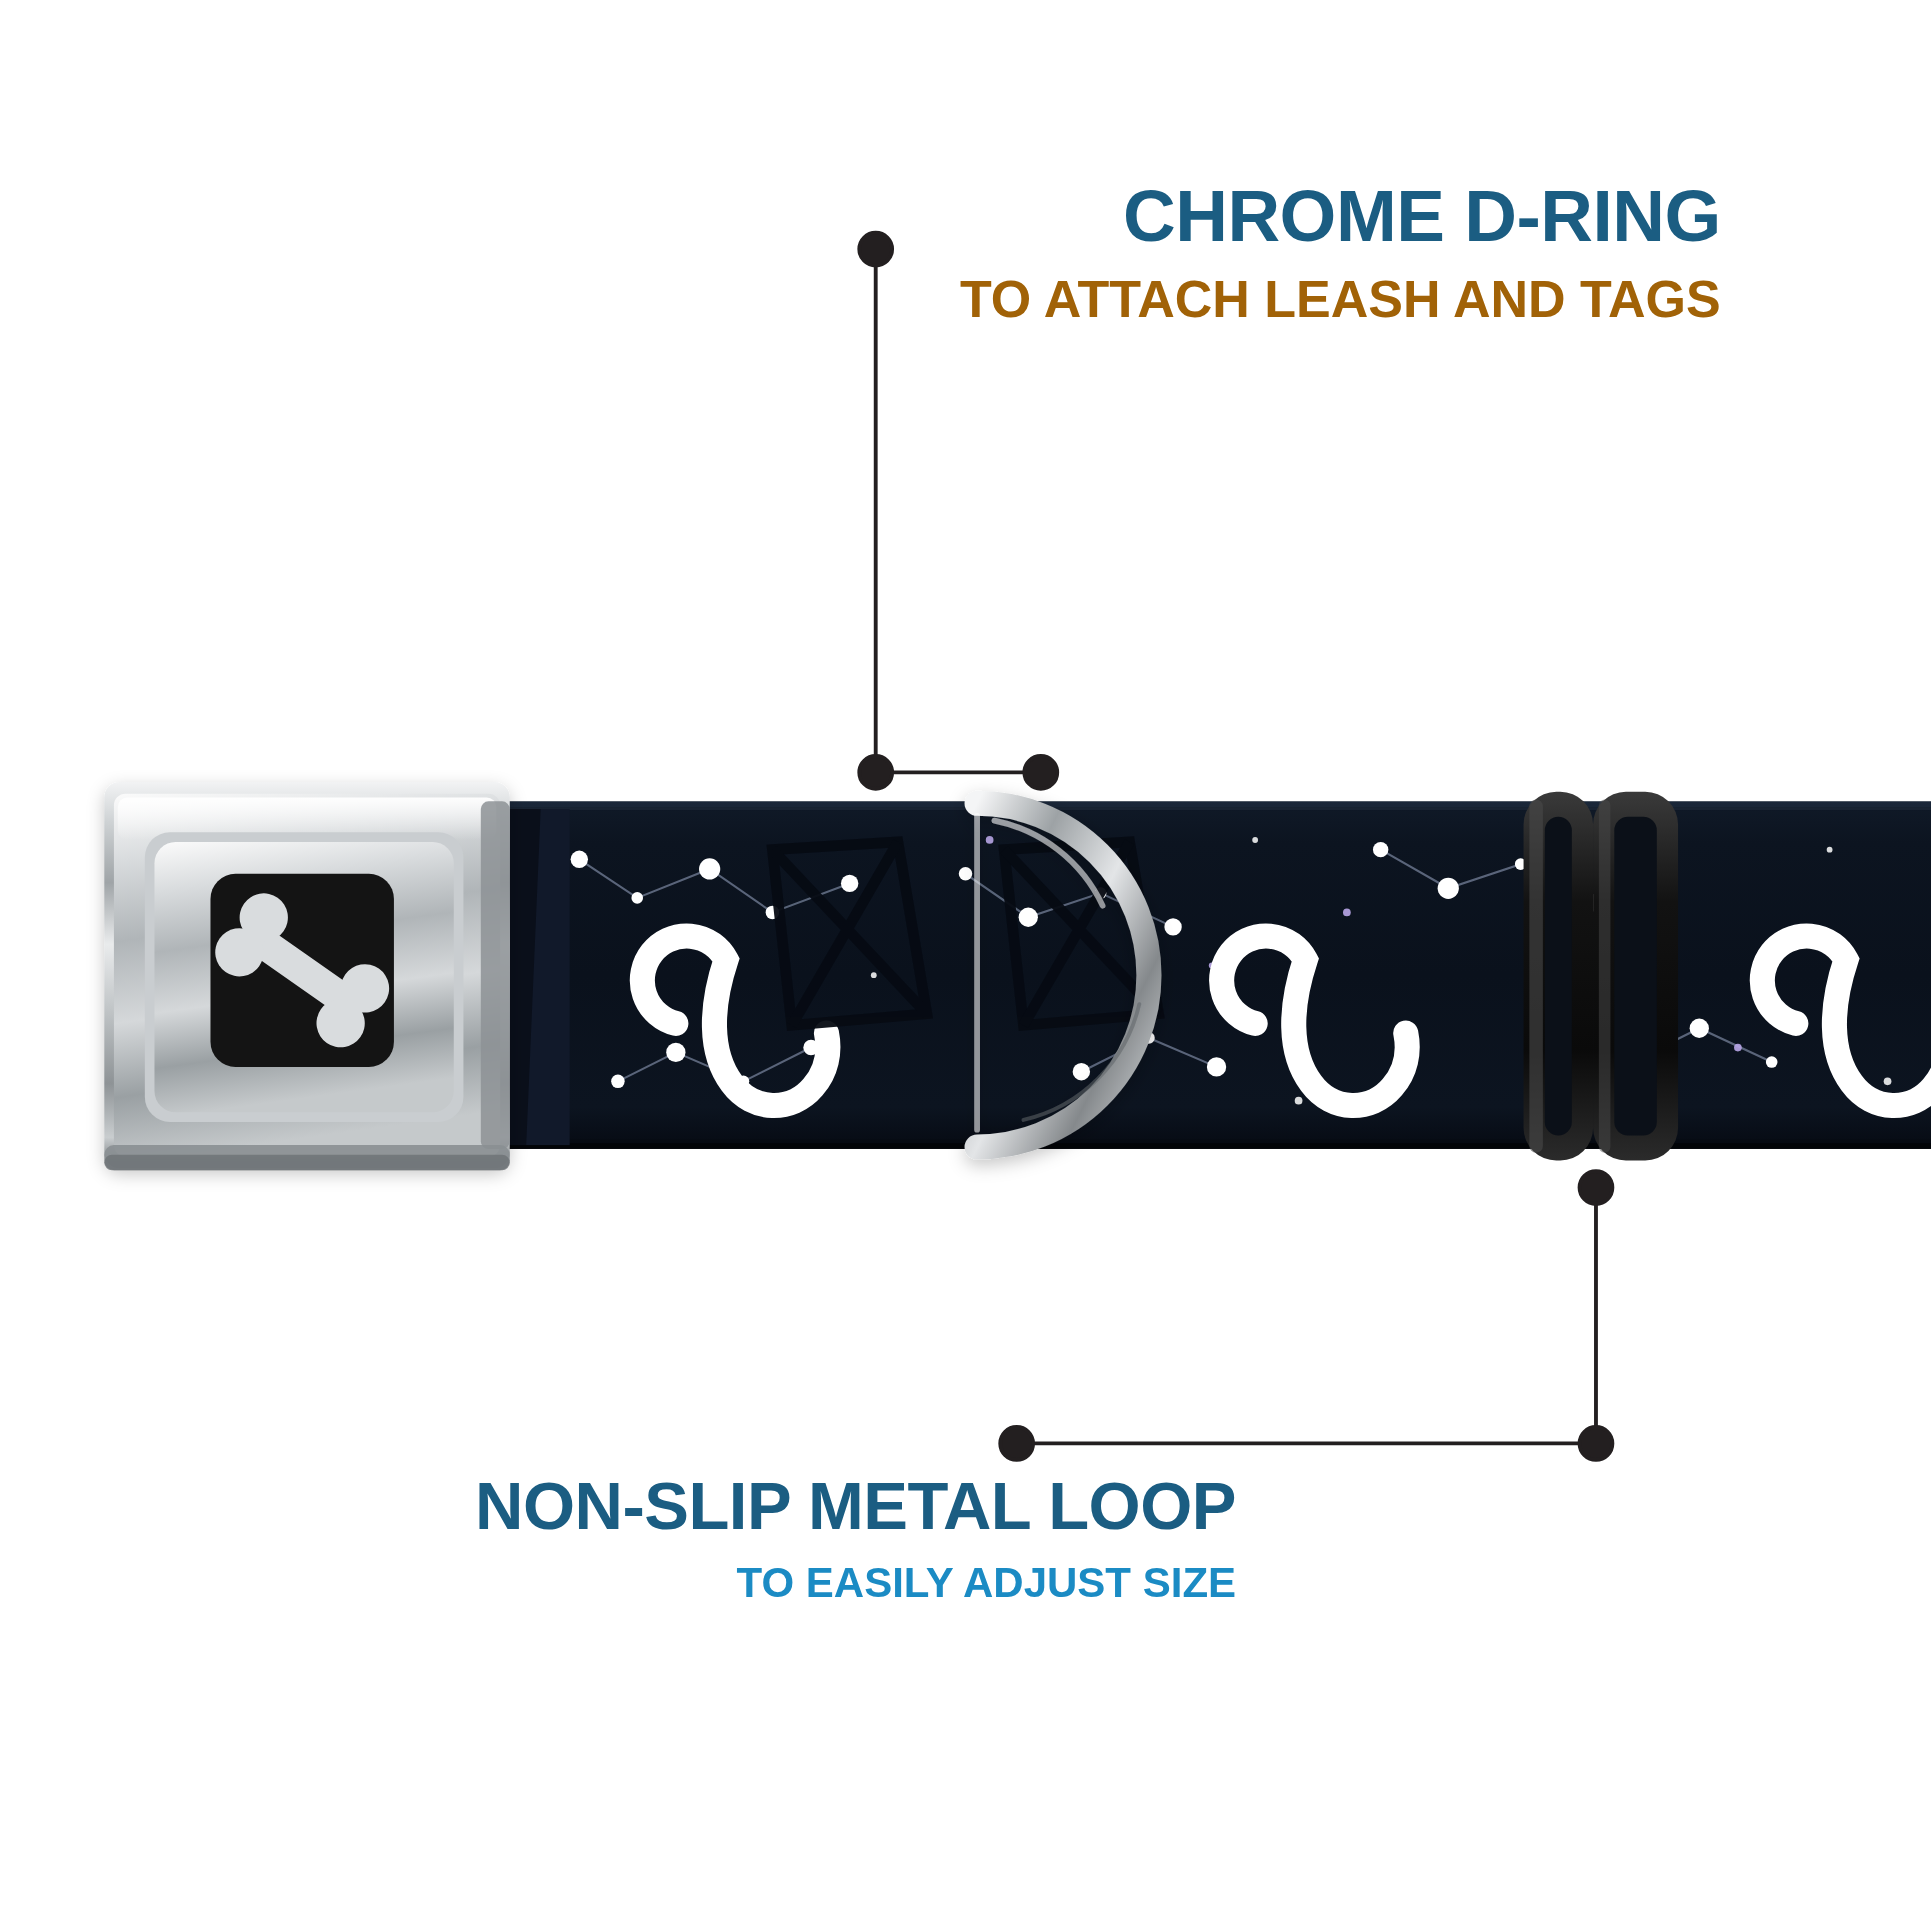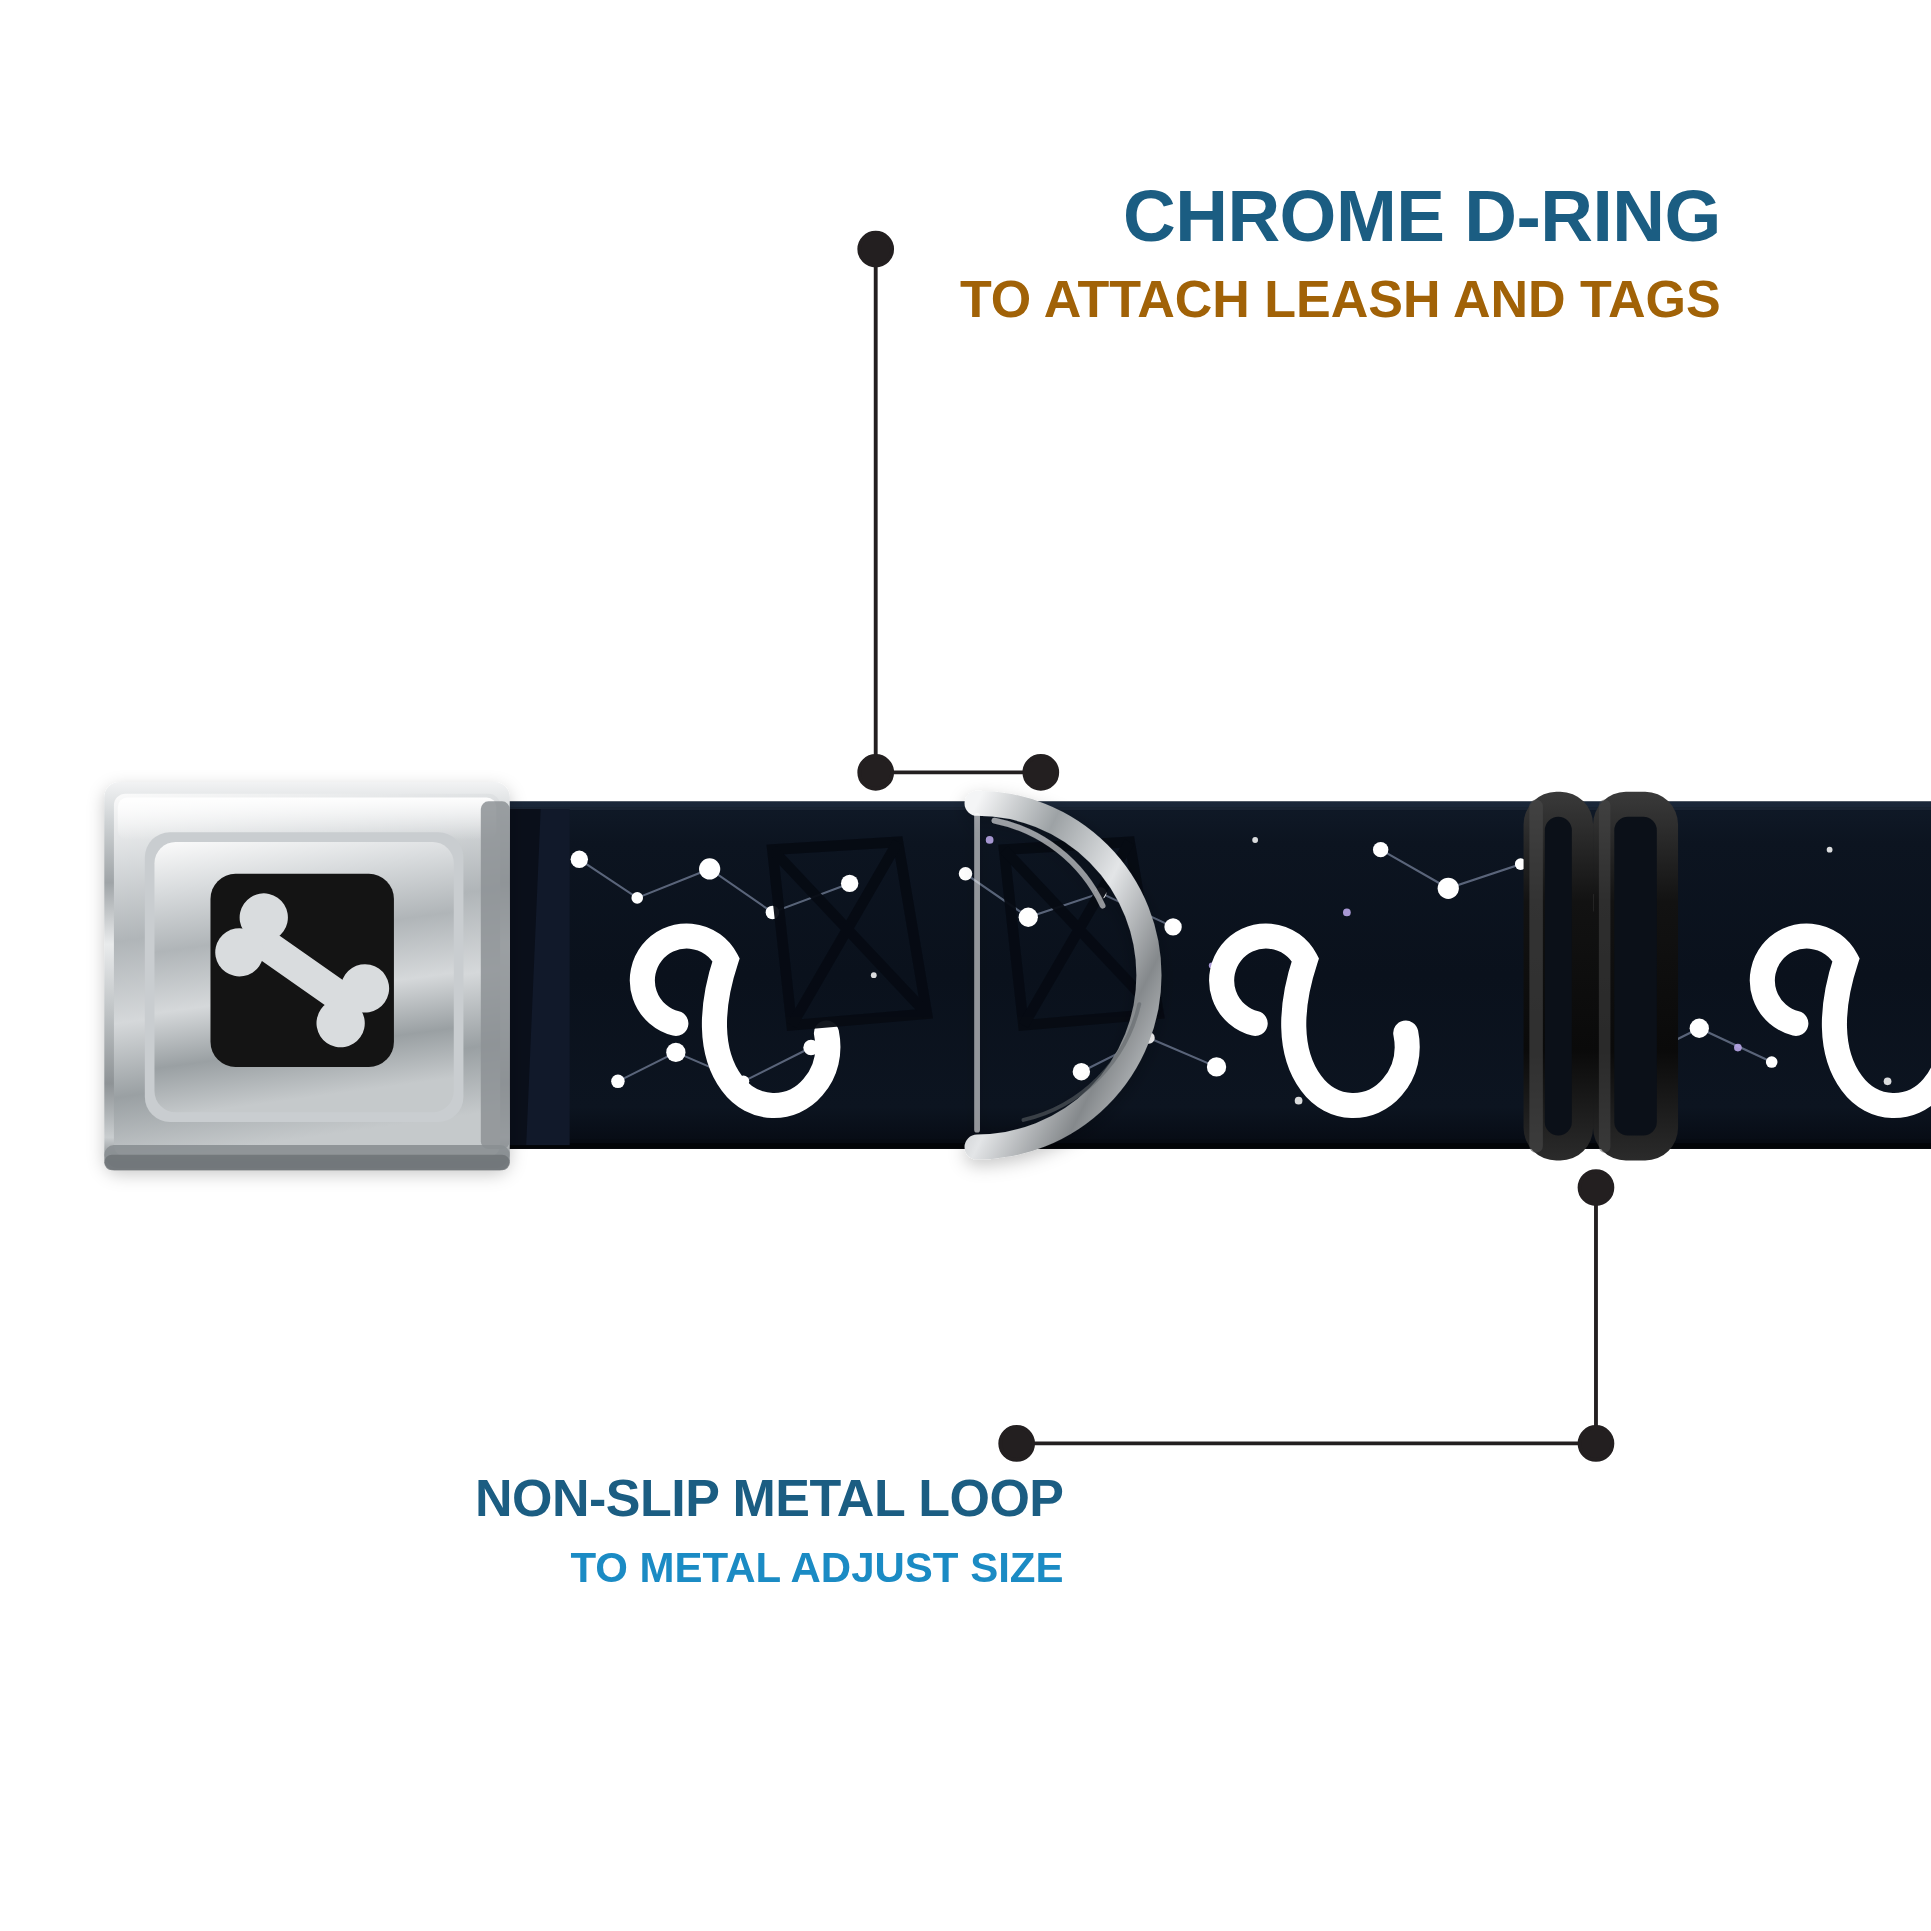--- a/index.html
+++ b/index.html
@@ -52,21 +52,21 @@
     color: #a16207;
     margin-top: 21px;
     margin-left: 19px;
   }
 
   #callout-loop {
     left: 475px;
     top: 1472px;
   }
   #callout-loop .head {
-    font-size: 52px;
+    font-size: 67px;
     color: #1b5d82;
   }
   #callout-loop .sub {
     font-size: 42px;
     color: #1b8bc4;
     margin-top: 23px;
     margin-left: 3.9px;
   }
 
   
@@ -301,17 +301,17 @@
     </g>
   </svg>
 
   <div class="callout" id="callout-dring">
     <div class="head">CHROME D-RING</div>
     <div class="sub">TO ATTACH LEASH AND TAGS</div>
   </div>
 
   <div class="callout" id="callout-loop">
     <div class="head">NON-SLIP METAL LOOP</div>
-    <div class="sub">TO METAL ADJUST SIZE</div>
+    <div class="sub">TO EASILY ADJUST SIZE</div>
   </div>
 
 </div>
 
 
 </body></html>

